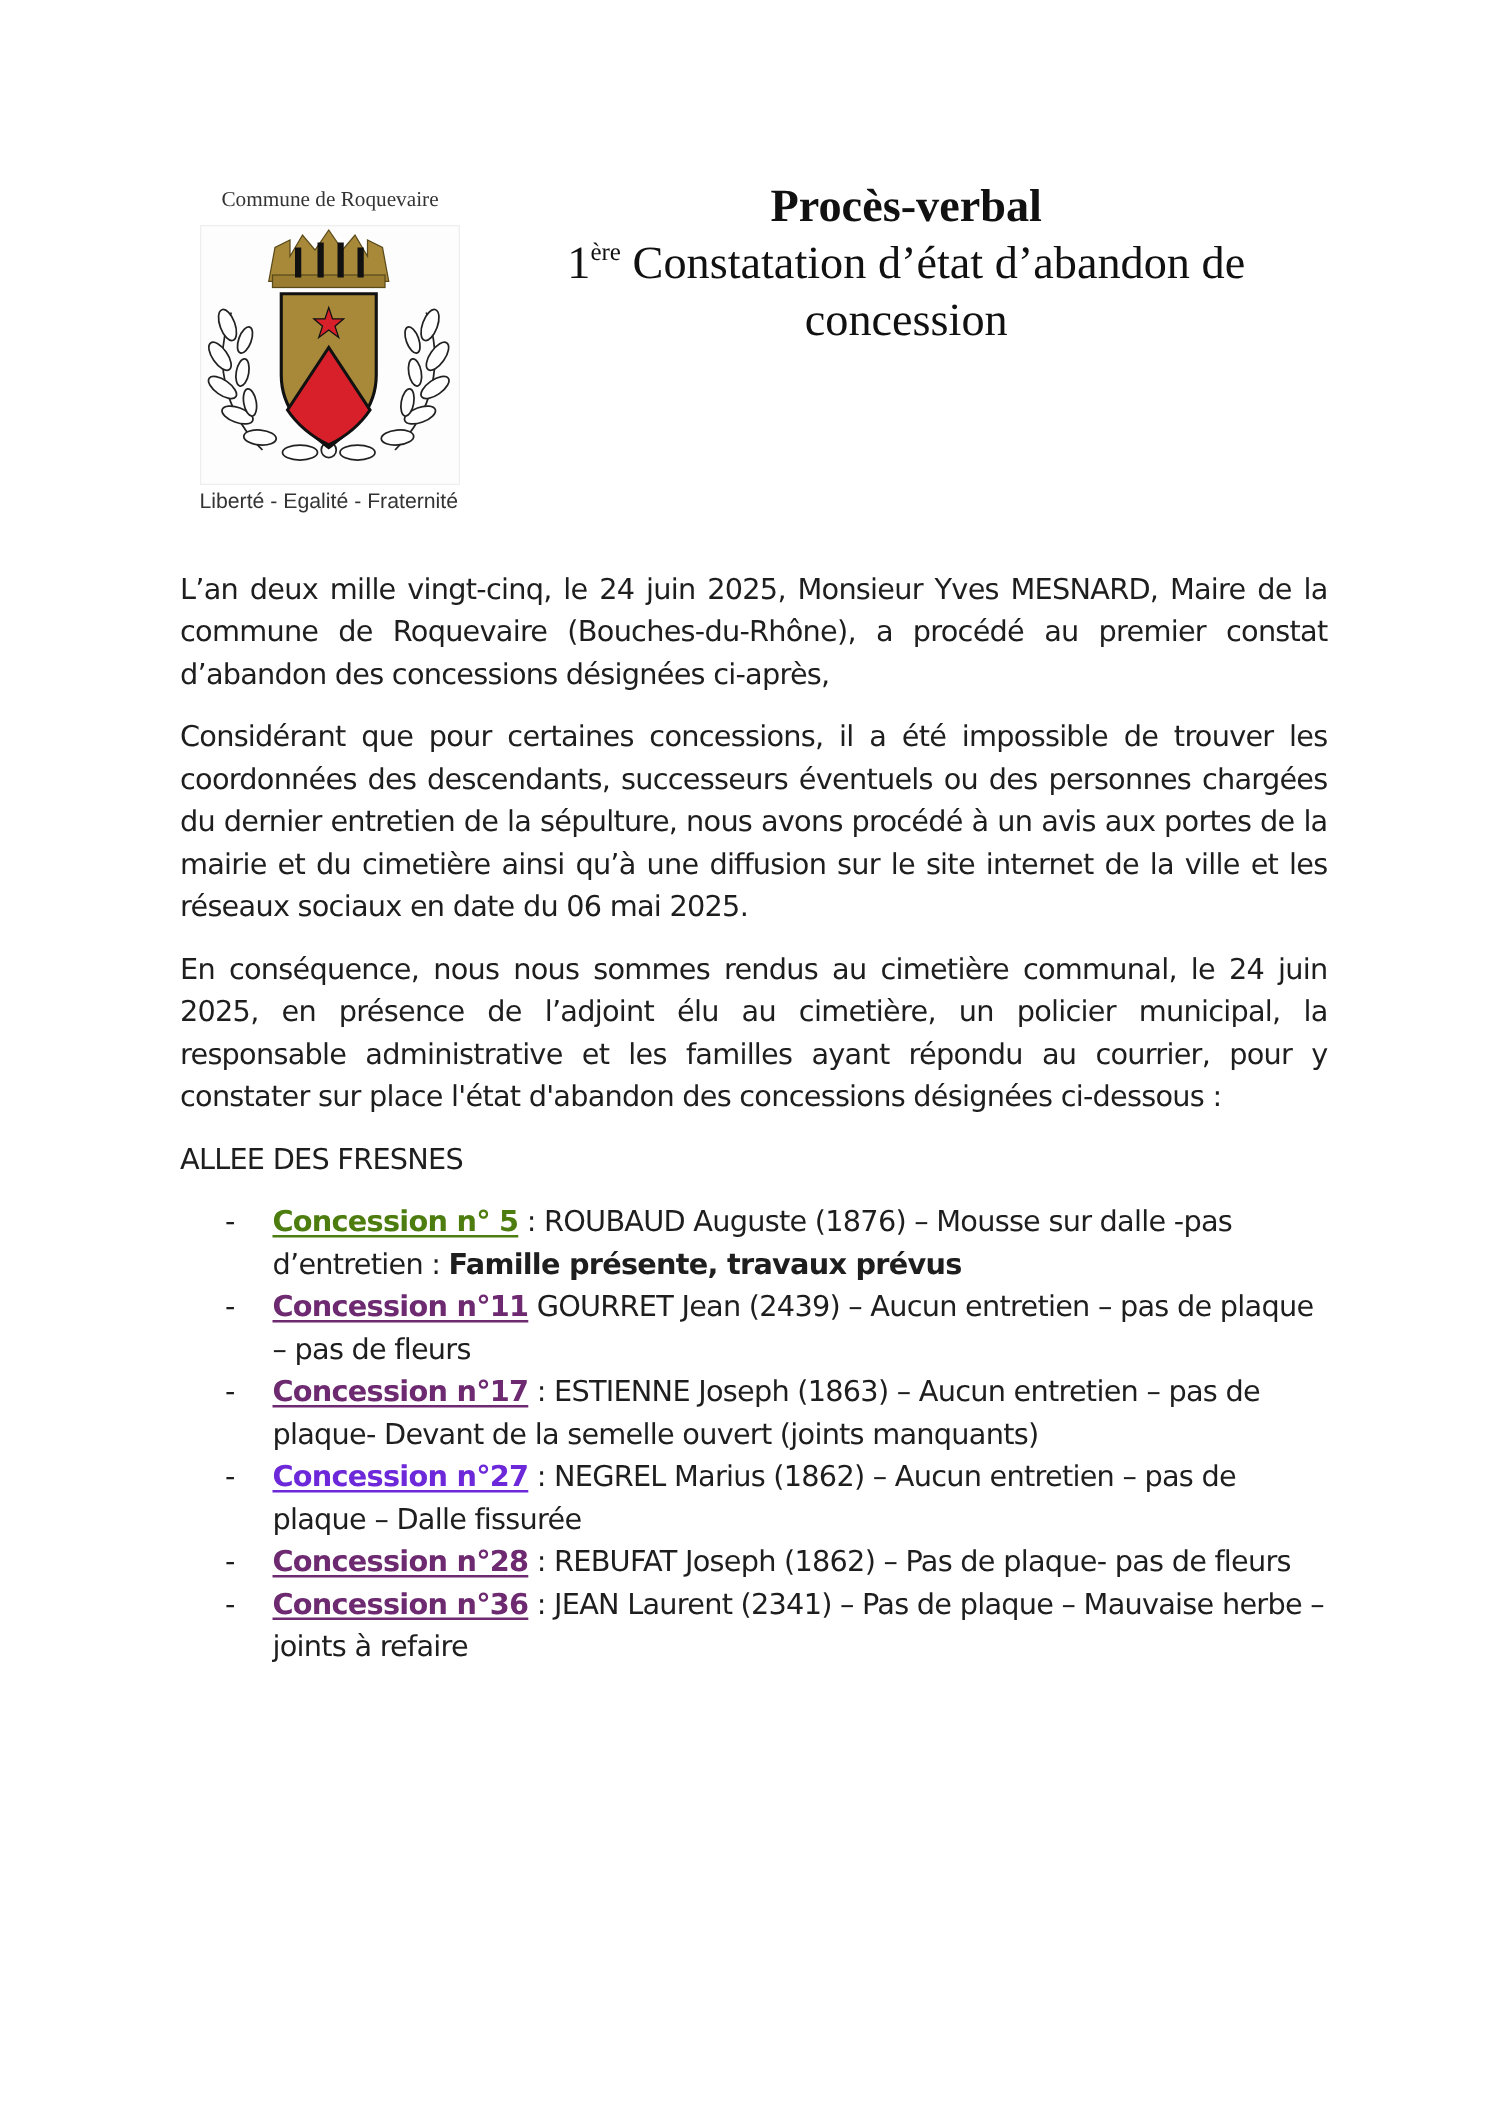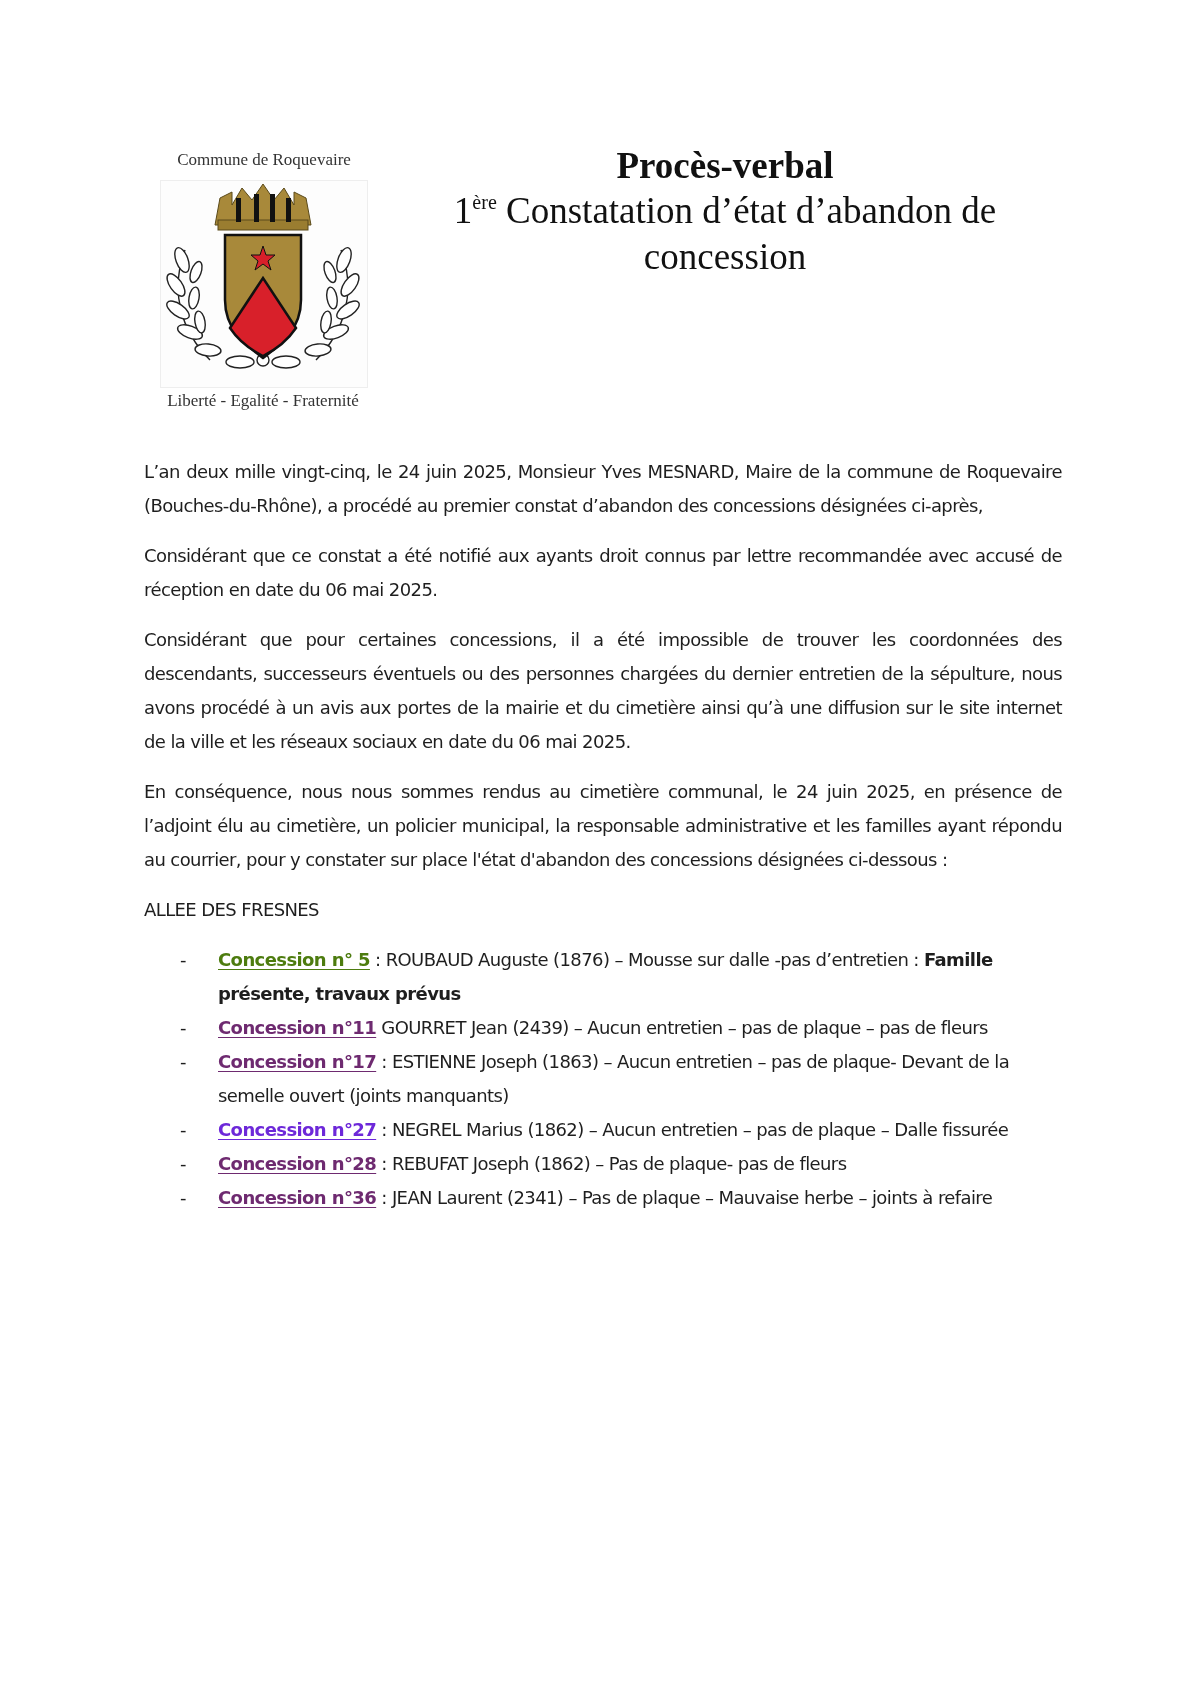--- a/index.html
+++ b/index.html
@@ -3,31 +3,31 @@
   <meta charset="utf-8">
   <style>
     html, body { margin: 0; padding: 0; background: #ffffff; }
     body { width: 1200px; height: 1697px; position: relative; overflow: hidden; color: #1a1a1a; }
     .page { position: absolute; left: 0; top: 0; width: 1068px; height: 1697px; background: #fff; }
 
     
     .logo { position: absolute; left: 148px; top: 140px; width: 230px; height: 275px; }
     .logo-top { position: absolute; left: 6px; top: 10px; width: 220px; font-family: "Liberation Serif", serif; font-size: 17px; color: #333; text-align: center; }
     .logo-frame { position: absolute; left: 12px; top: 40px; width: 206px; height: 206px; background: #fdfdfd; border: 1px solid #eeeeee; }
-    .logo-bottom { position: absolute; left: 0px; top: 251px; width: 230px; font-family: Liberation Serif, serif; font-size: 17px; color: #333; text-align: center; }
+    .logo-bottom { position: absolute; left: 0px; top: 251px; width: 230px; font-family: Liberation Sans, sans-serif; font-size: 17px; color: #333; text-align: center; }
     .logo svg { position: absolute; left: 12px; top: 40px; }
 
     
     .title-block { position: absolute; left: 400px; top: 144px; width: 650px; text-align: center; font-family: "Liberation Serif", serif; color: #111; }
     .title-main { font-weight: bold; font-size: 37px; line-height: 44px; padding-left: 0px; }
     .title-sub { font-size: 37px; line-height: 46px; }
     .title-sub sup { font-size: 20px; vertical-align: 14px; line-height: 0; margin-top: 27px; }
 
     
-    .body { position: absolute; left: 144px; top: 455px; width: 918px; font-family: "DejaVu Sans", sans-serif; font-size: 18px; line-height: 34px; color: #1e1e1e; letter-spacing: -0.6px; }
+    .body { position: absolute; left: 144px; top: 455px; width: 918px; font-family: "DejaVu Sans", sans-serif; font-size: 23px; line-height: 34px; color: #1e1e1e; letter-spacing: -0.6px; }
     .para { margin: 0 0 16px 0; text-align: justify; }
     .section-heading { margin: 14px 0 16px 0; }
     ul.concessions { list-style: none; margin: 0; padding: 0; }
     ul.concessions li { position: relative; padding-left: 74px; margin: 0 0 0 0; }
     ul.concessions li .dash { position: absolute; left: 36px; top: 0; }
     .con-link { color: #6e2a70; font-weight: bold; text-decoration: underline; text-underline-offset: 3px; }
     .emph { font-weight: bold; }
   </style>
 </head>
 <body>
@@ -82,21 +82,20 @@
   </div>
 
   <div class="title-block">
     <div class="title-main">Procès-verbal</div>
     <div class="title-sub"><span>1</span><sup>ère</sup><span> Constatation d’état d’abandon de</span></div>
     <div class="title-sub">concession</div>
   </div>
 
   <div class="body">
     <p class="para">L’an deux mille vingt-cinq, le 24 juin 2025, Monsieur Yves MESNARD, Maire de la commune de Roquevaire (Bouches-du-Rhône), a procédé au premier constat d’abandon des concessions désignées ci-après,</p>
-    <p class="para">Considérant que ce constat a été notifié aux ayants droit connus par lettre recommandée avec accusé de réception en date du 06 mai 2025.</p>
     <p class="para">Considérant que pour certaines concessions, il a été impossible de trouver les coordonnées des descendants, successeurs éventuels ou des personnes chargées du dernier entretien de la sépulture, nous avons procédé à un avis aux portes de la mairie et du cimetière ainsi qu’à une diffusion sur le site internet de la ville et les réseaux sociaux en date du 06 mai 2025.</p>
     <p class="para">En conséquence, nous nous sommes rendus au cimetière communal, le 24 juin 2025, en présence de l’adjoint élu au cimetière, un policier municipal, la responsable administrative et les familles ayant répondu au courrier, pour y constater sur place l'état d'abandon des concessions désignées ci-dessous :</p>
 
     <div class="section-heading">ALLEE DES FRESNES</div>
 
     <ul class="concessions">
       <li>
         <span class="dash">-</span>
         <a class="con-link" style="color: #4d7c0f;">Concession n° 5</a><span> : ROUBAUD Auguste (1876) – Mousse sur dalle -pas d’entretien : </span><span class="emph">Famille présente, travaux prévus</span>
       </li>

